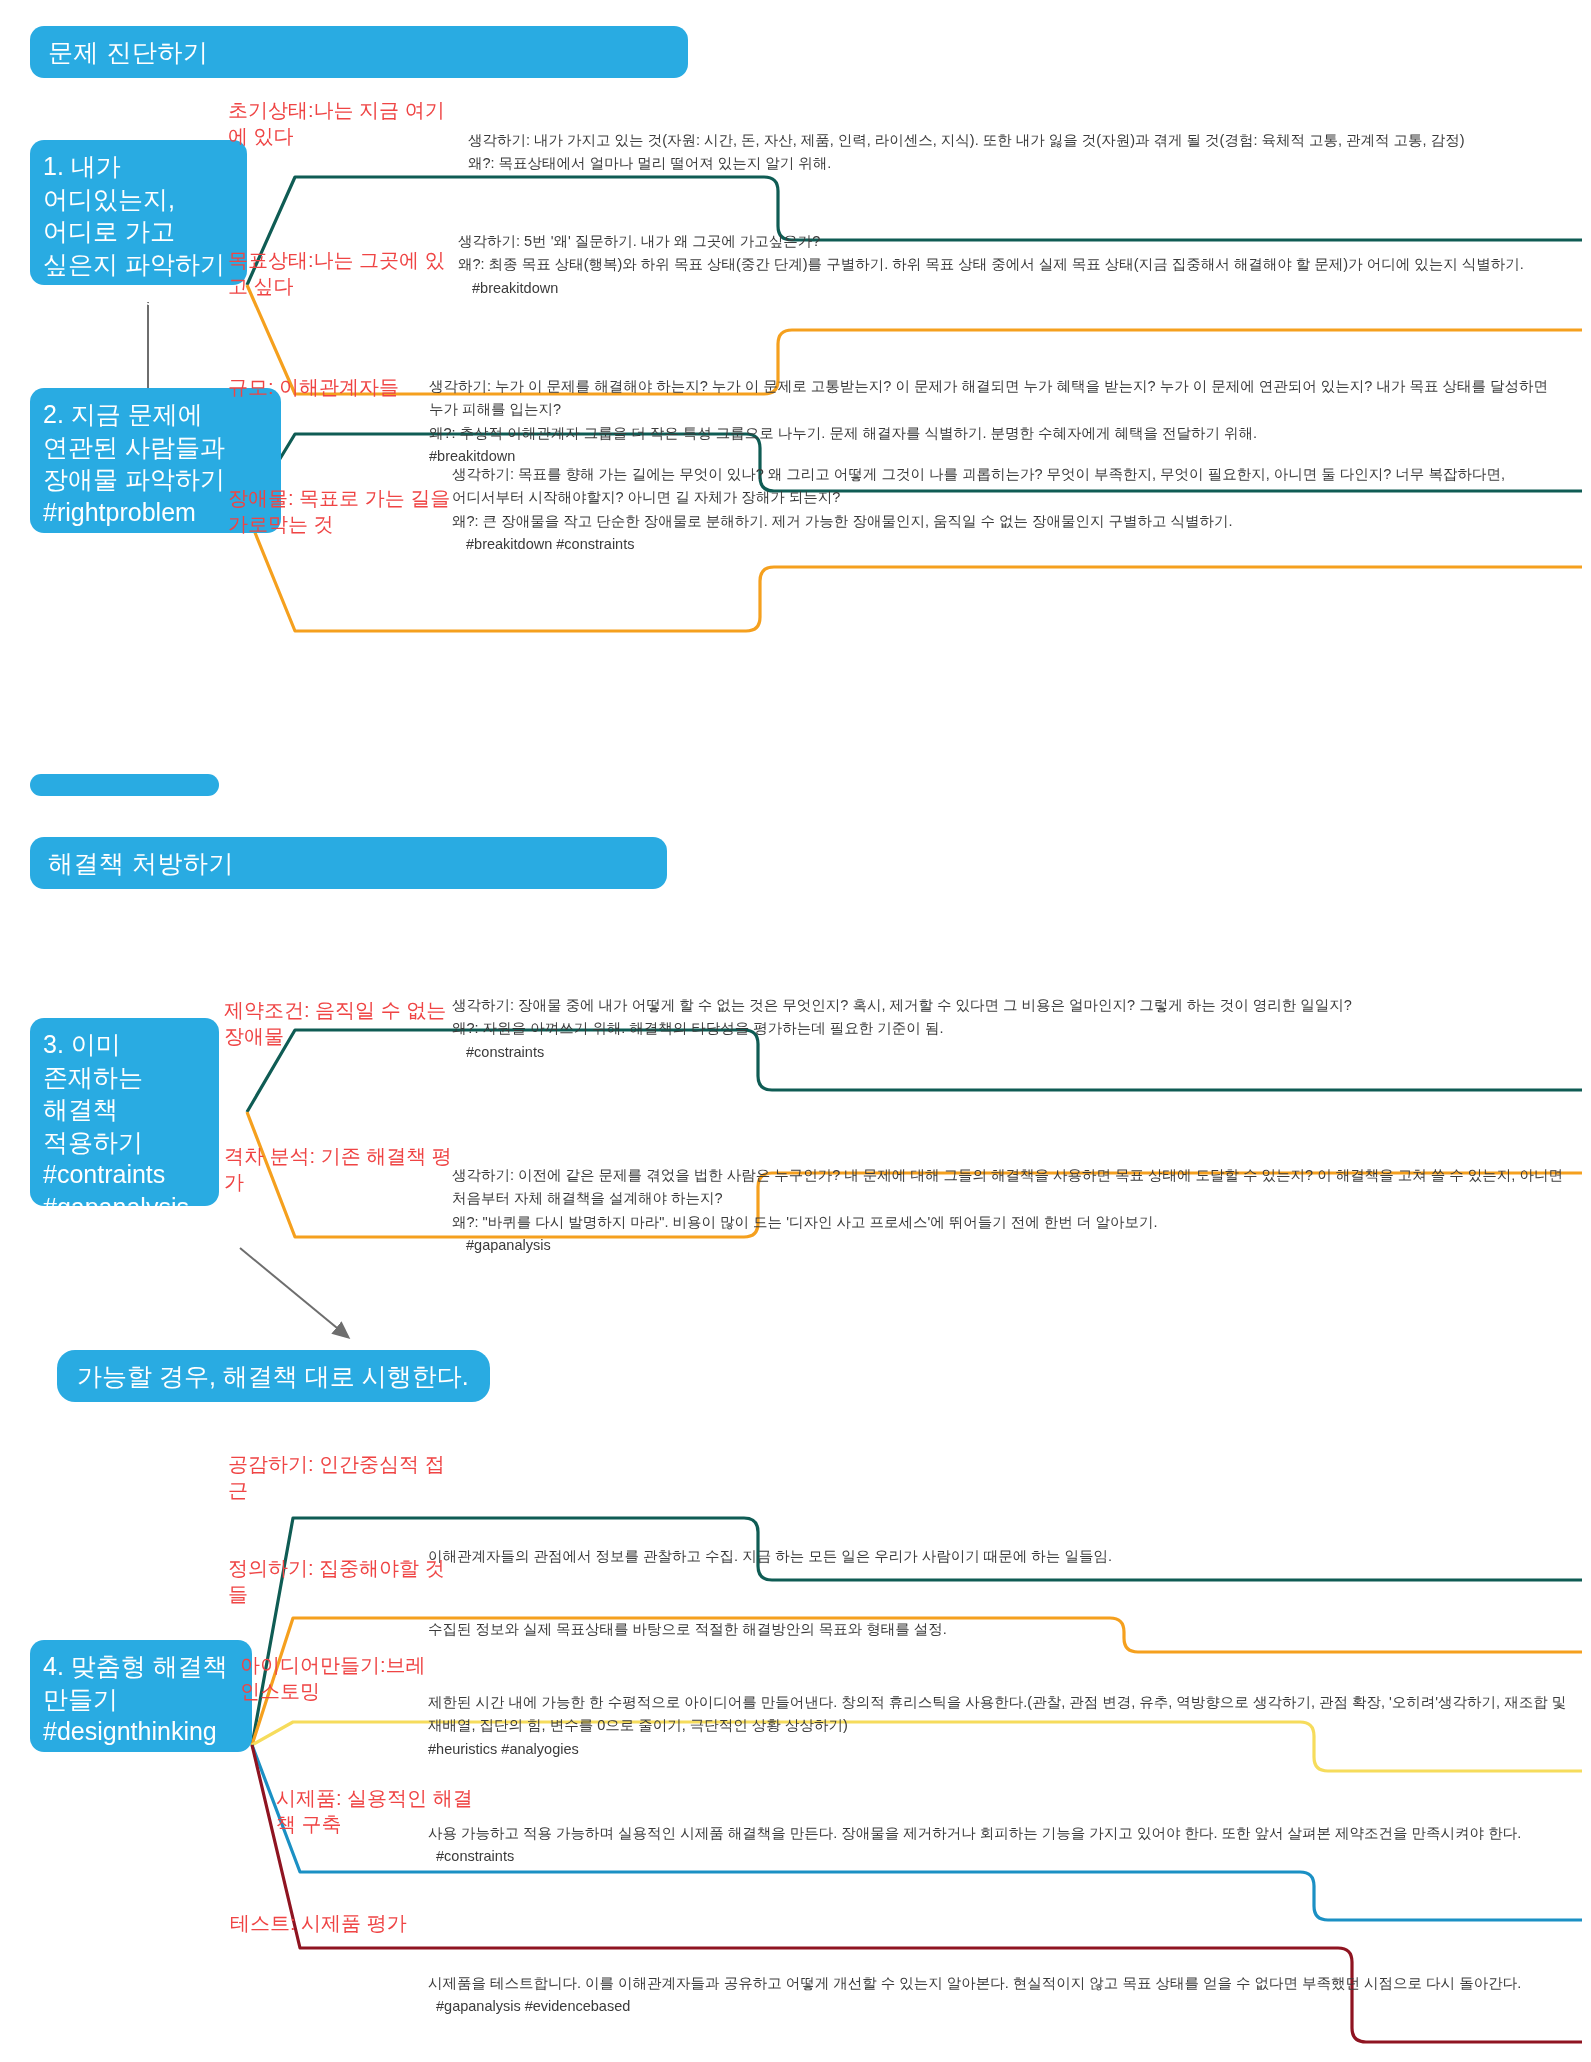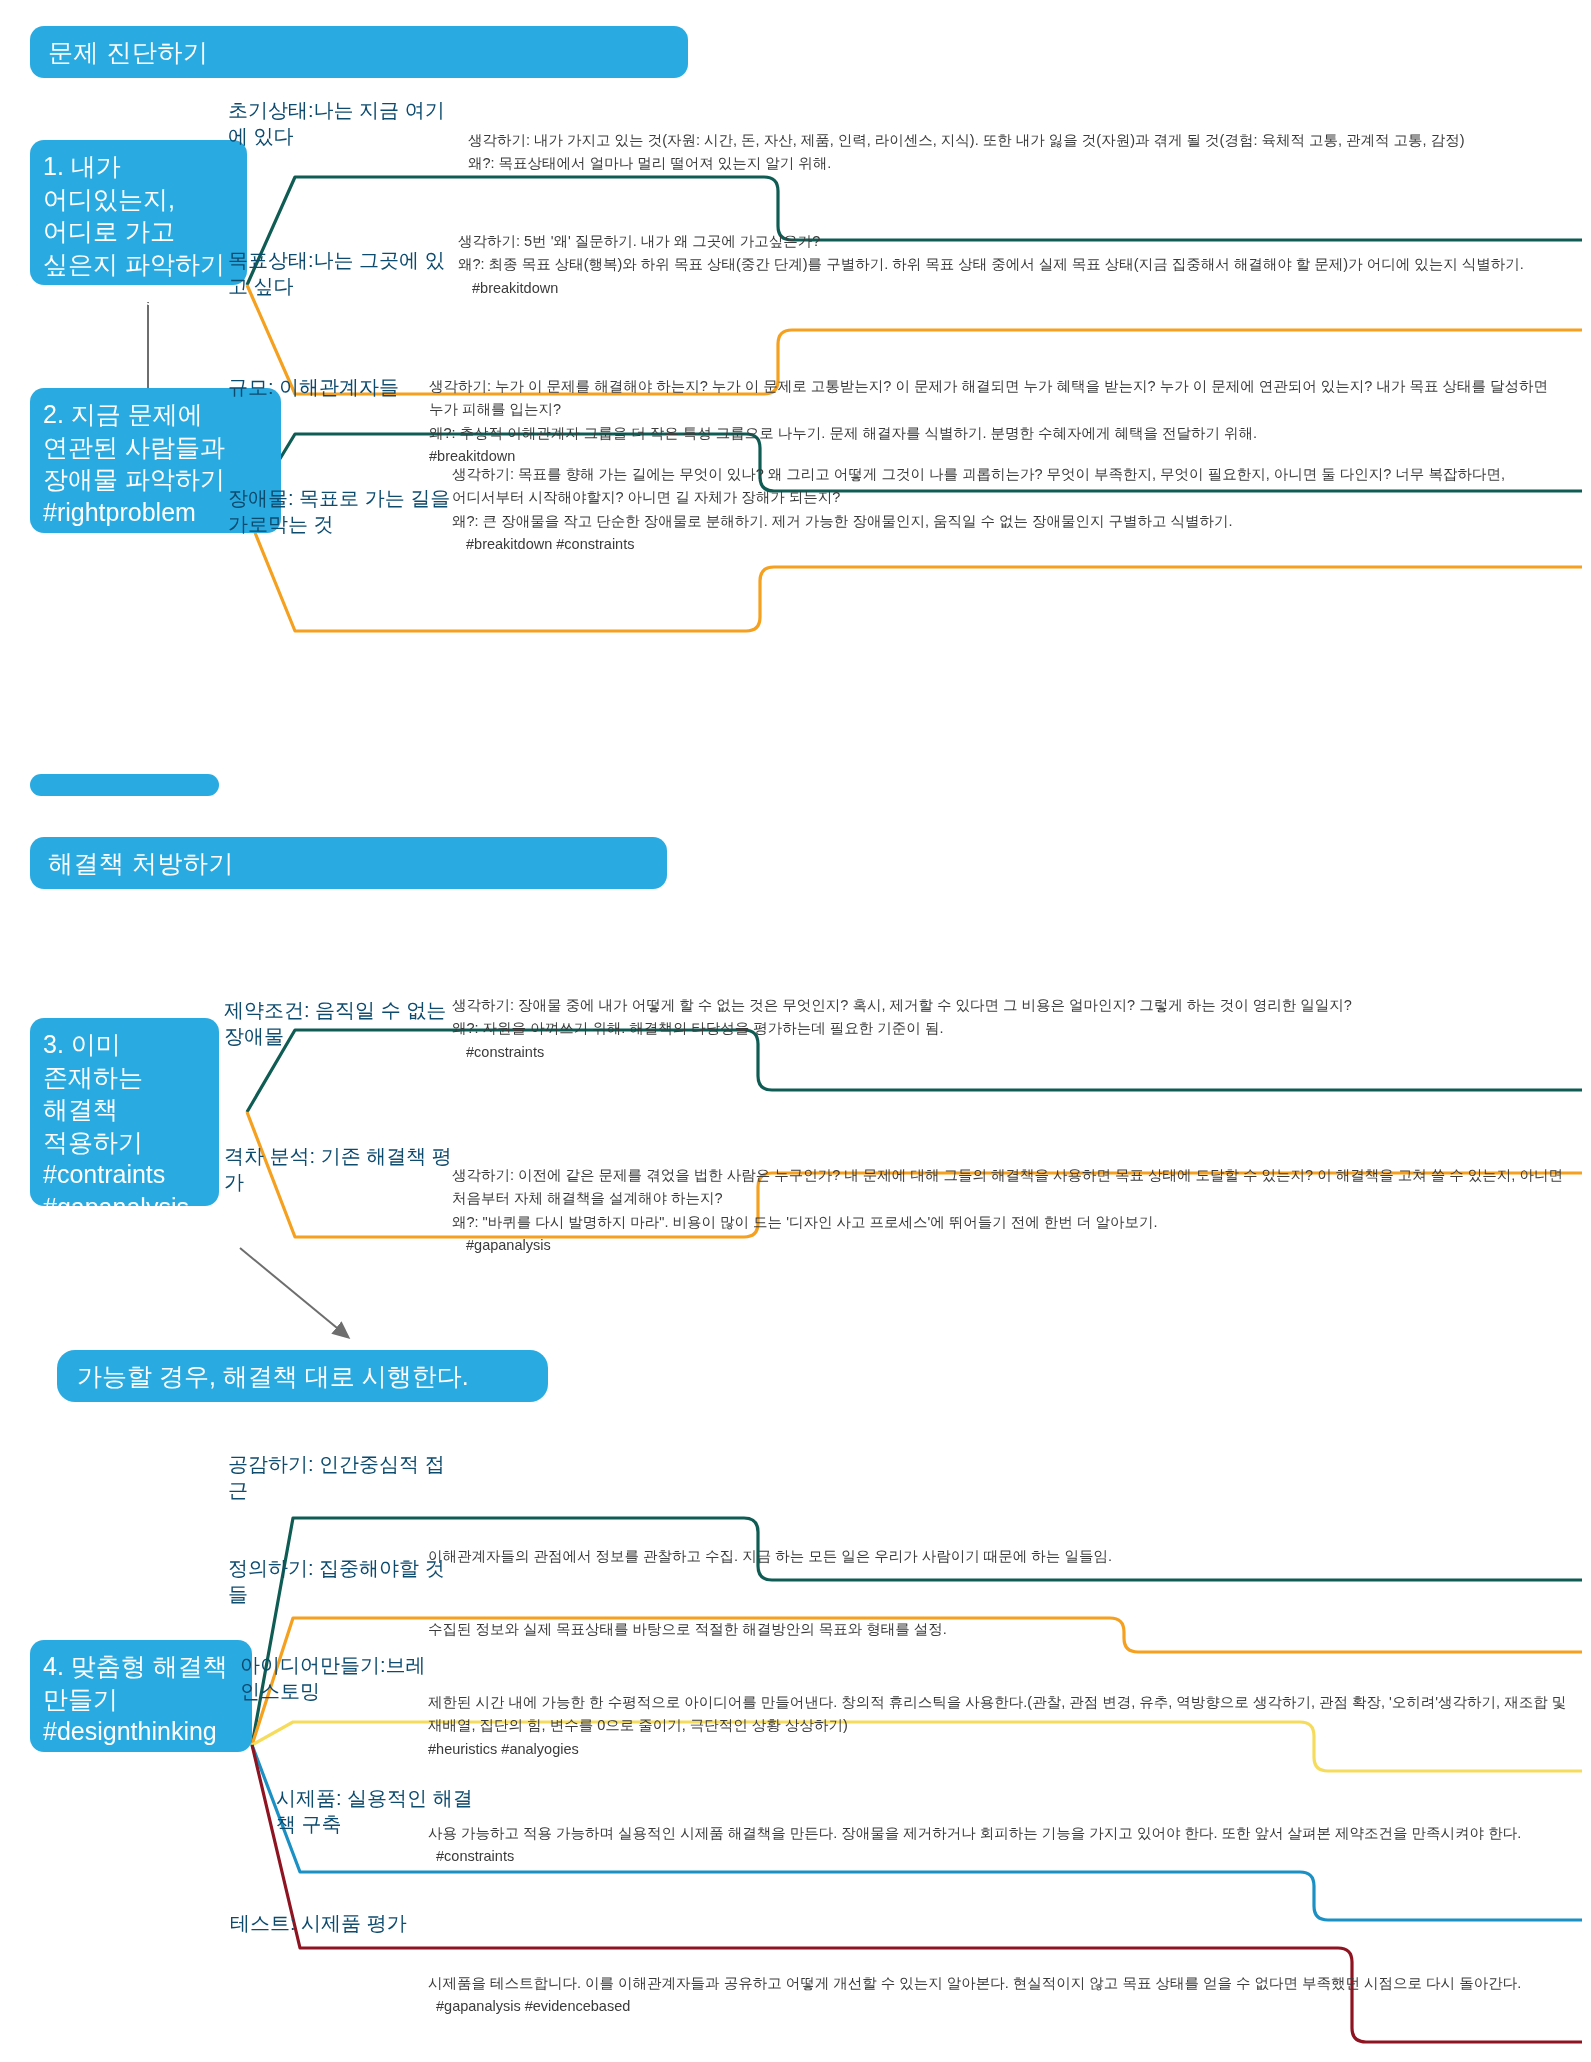--- a/index.html
+++ b/index.html
@@ -59,21 +59,21 @@
     border-radius: 18px;
     box-sizing: border-box;
     display: flex;
     align-items: center;
     padding: 0 20px;
     font-size: 25px;
   }
   
   .branch-label {
     position: absolute;
-    color: #0c4a6e;
+    color: #ef4444;
     font-size: 20px;
     line-height: 1.30;
     box-sizing: border-box;
   }
   
   .detail {
     position: absolute;
     color: #3a3a3a;
     font-size: 14.5px;
     line-height: 1.62;
@@ -189,21 +189,21 @@
 
   <div class="branch-label" style="left:224px; top:1143px; width:230px;">
     <span>격차 분석: 기존 해결책 평가</span>
   </div>
   <div class="detail" style="left:452px; top:1164px; width:1120px;">
     <span class="ln">생각하기: 이전에 같은 문제를 겪었을 법한 사람은 누구인가? 내 문제에 대해 그들의 해결책을 사용하면 목표 상태에 도달할 수 있는지? 이 해결책을 고쳐 쓸 수 있는지, 아니면 처음부터 자체 해결책을 설계해야 하는지?</span>
     <span class="ln">왜?: "바퀴를 다시 발명하지 마라". 비용이 많이 드는 '디자인 사고 프로세스'에 뛰어들기 전에 한번 더 알아보기.</span>
     <span class="ln" style="padding-left:14px;">#gapanalysis</span>
   </div>
 
-  <div class="node-pill" style="left:57px; top:1350px; width:491px; height:52px;">
+  <div class="node-pill" style="left:57px; top:1350px; width:433px; height:52px;">
     <span>가능할 경우, 해결책 대로 시행한다.</span>
   </div>
 
   <div class="node-box" style="left:30px; top:1640px; width:222px; height:112px;">
     <span>4. 맞춤형 해결책 만들기 #designthinking</span>
   </div>
 
   <div class="branch-label" style="left:228px; top:1451px; width:230px;">
     <span>공감하기: 인간중심적 접근</span>
   </div>

